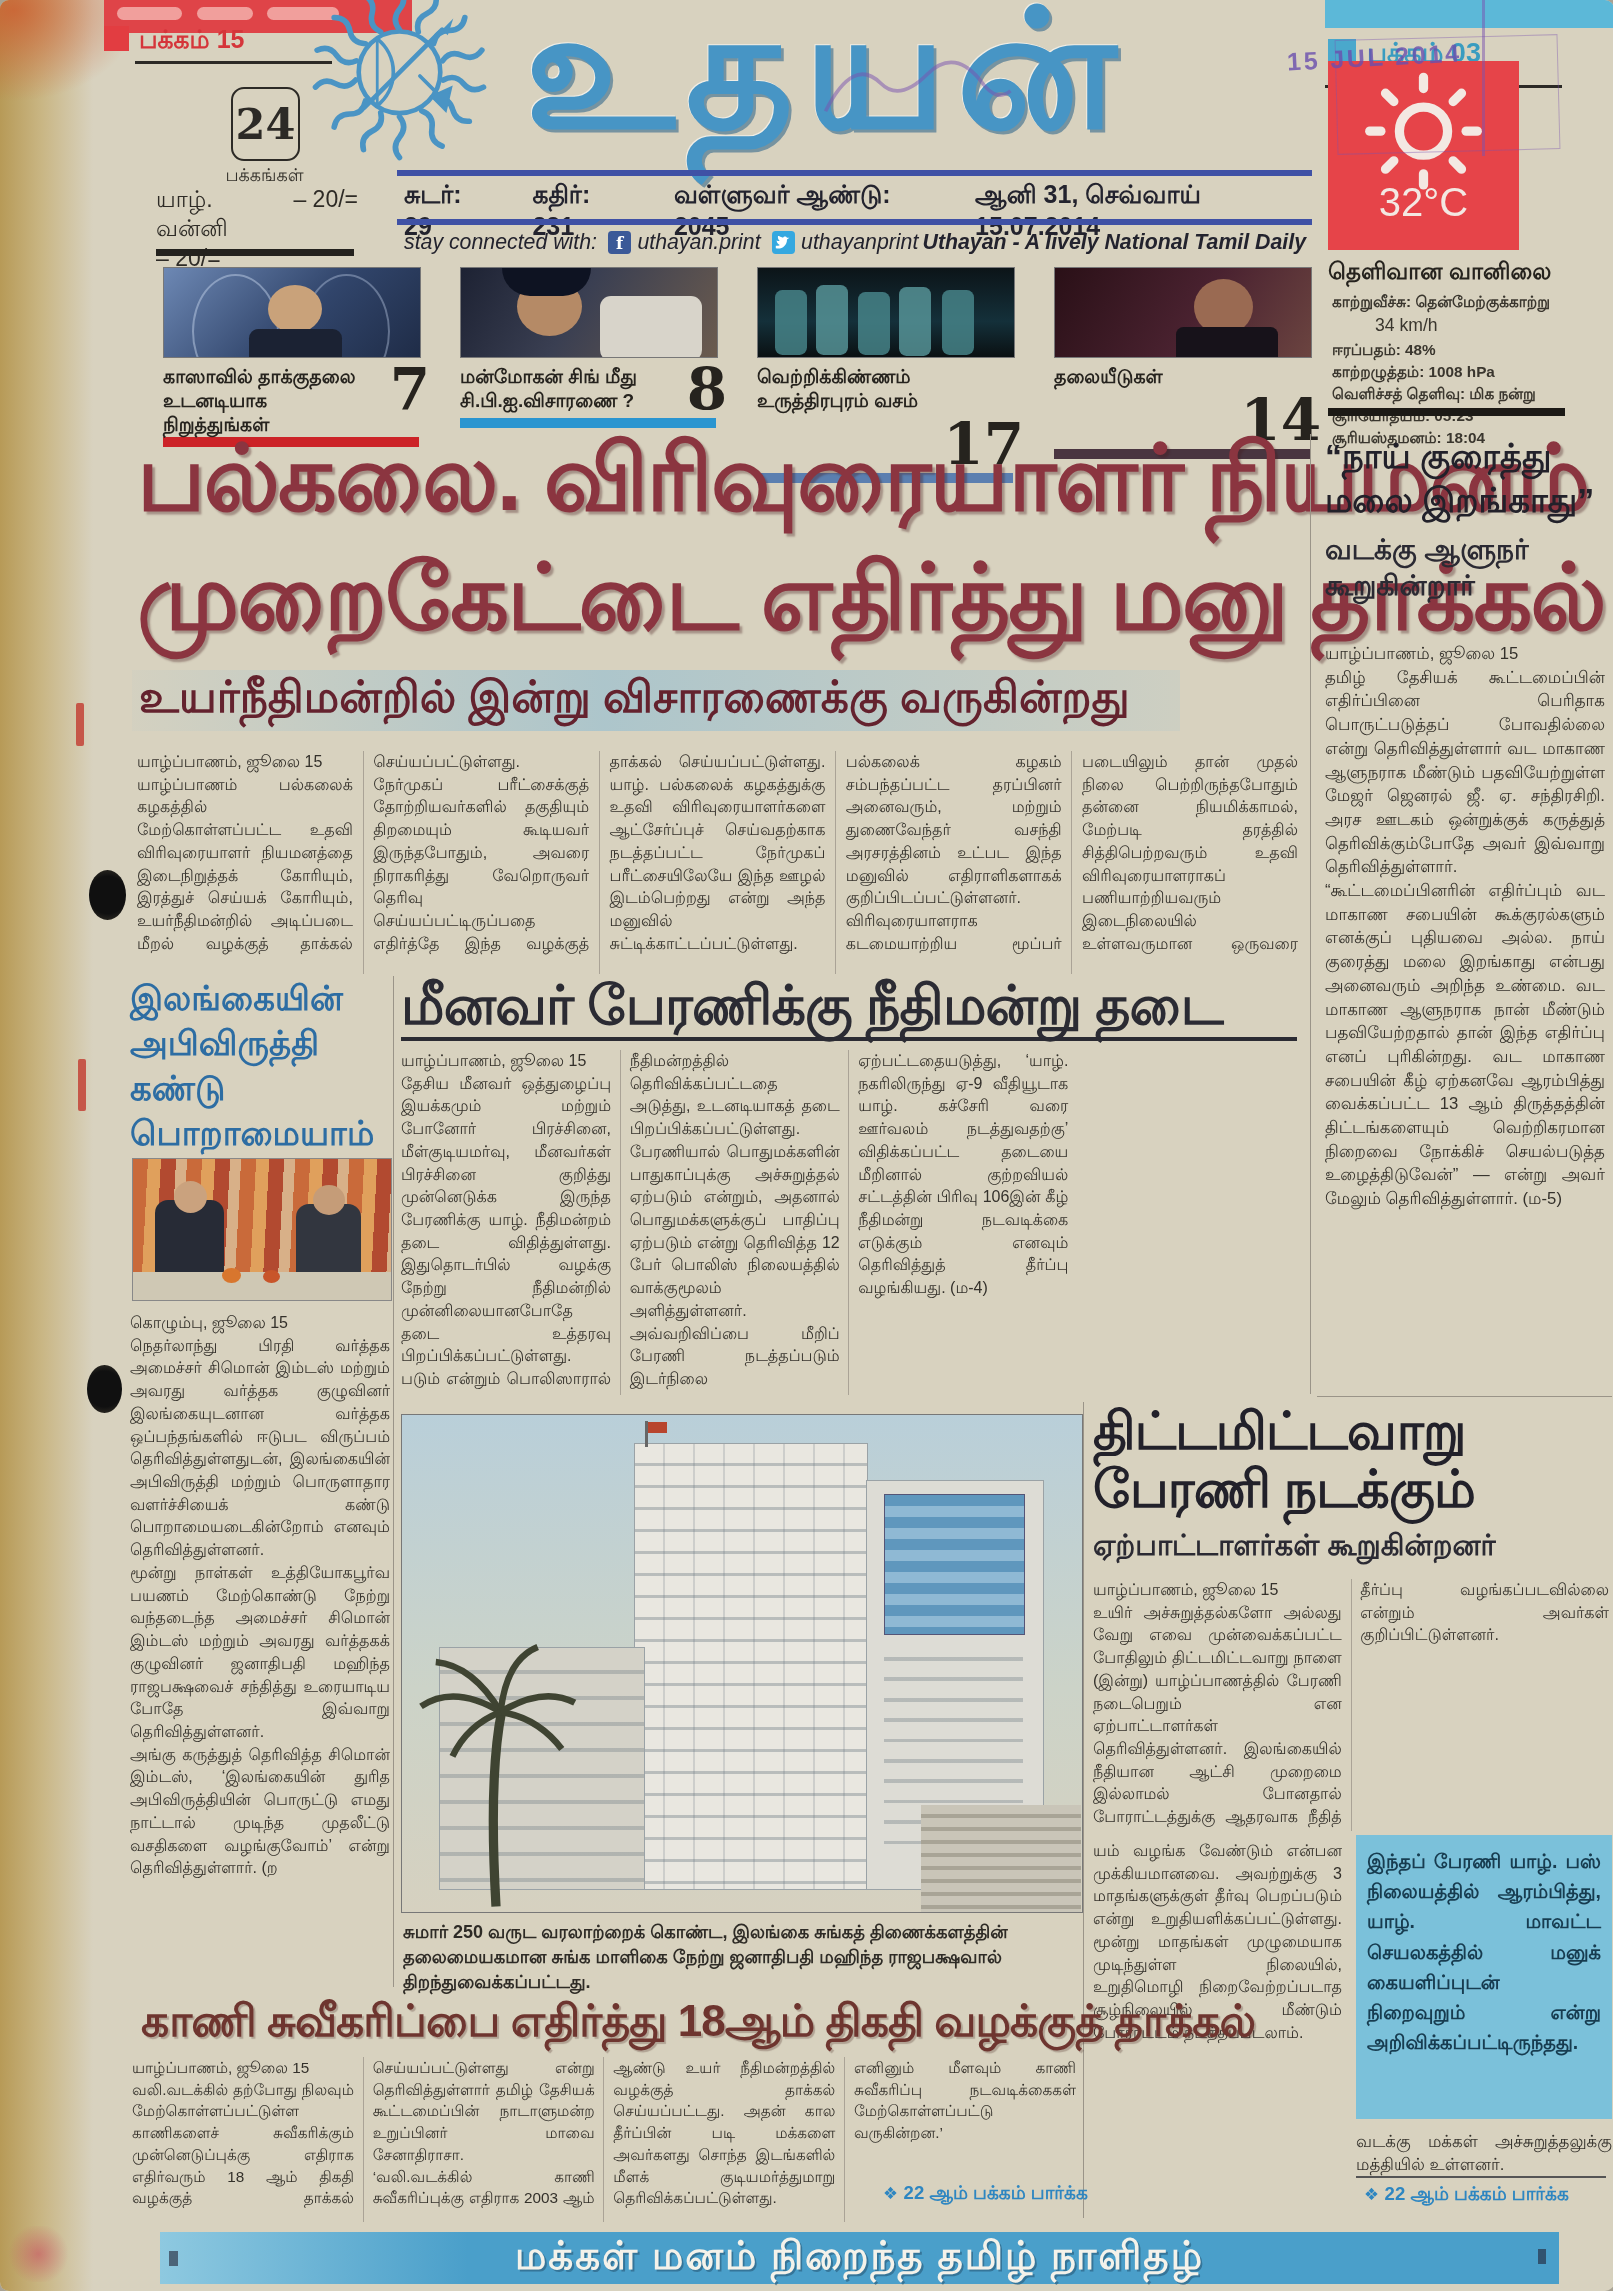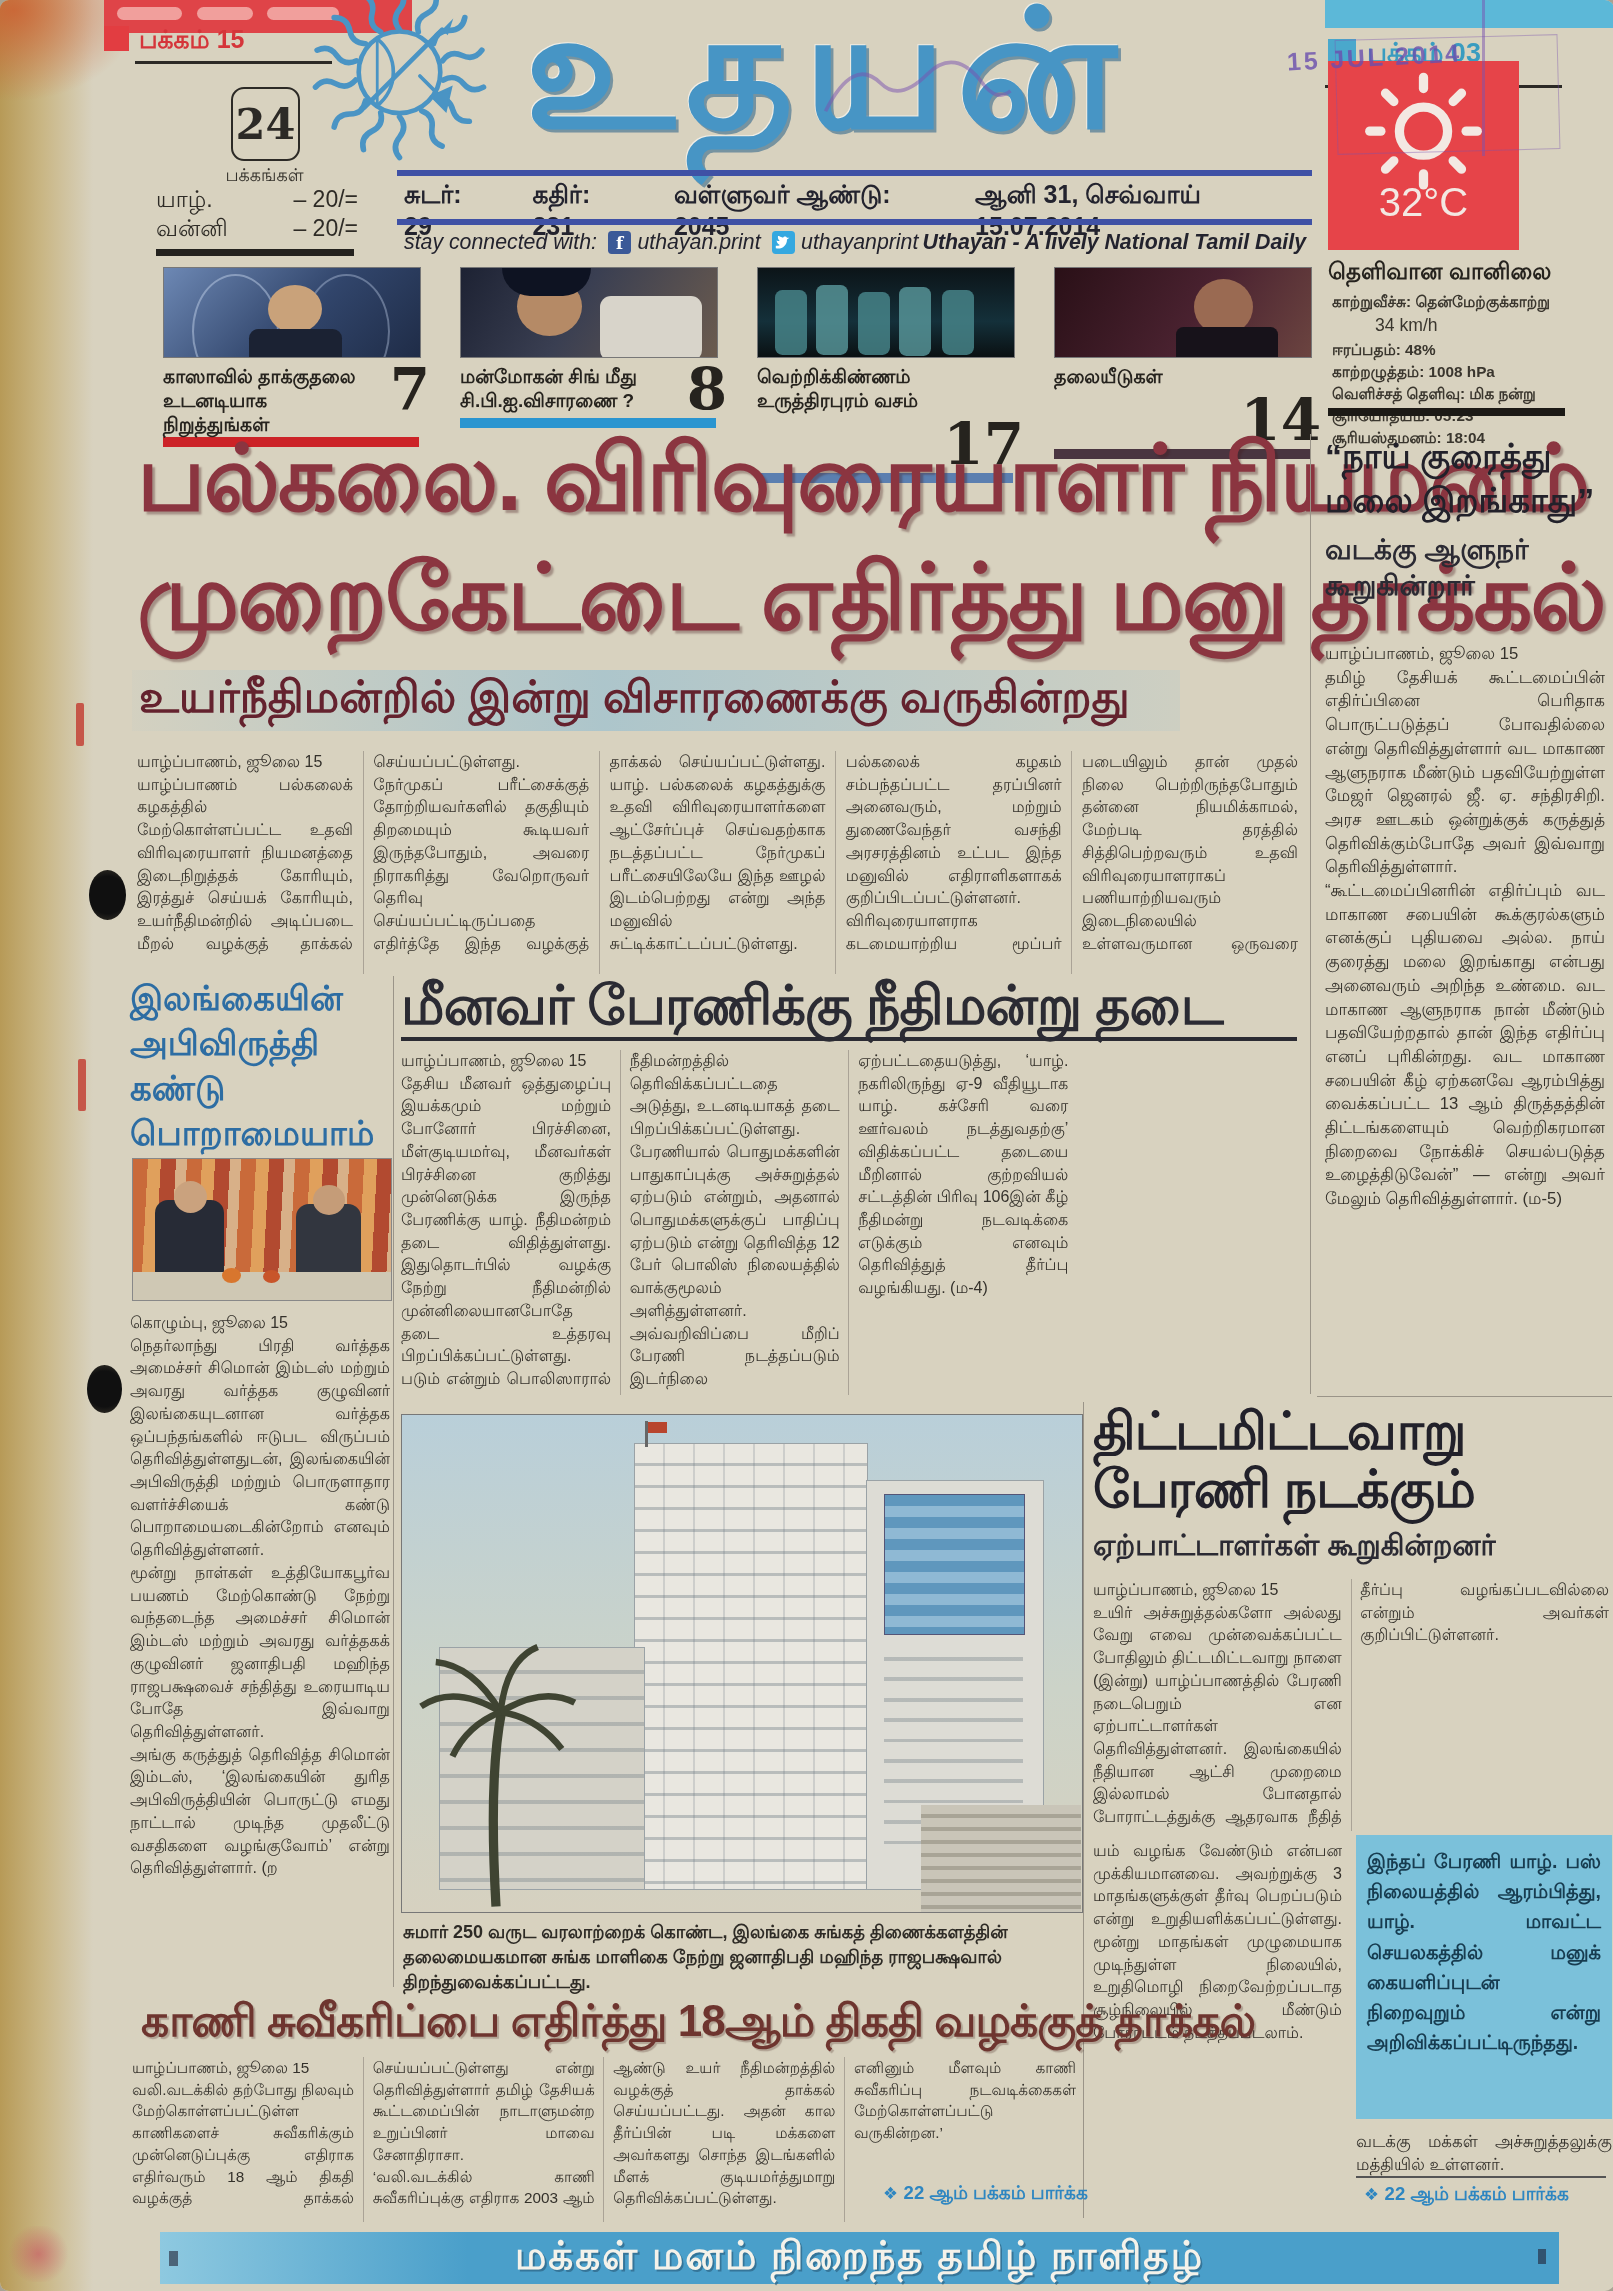--- a/index.html
+++ b/index.html
@@ -151,21 +151,21 @@
   <div class="abs p15-sq"></div>
   <div class="abs p15-txt">பக்கம் 15</div>
   <div class="abs p15-rule"></div>
 
   <div class="abs box24">24</div>
   <div class="abs pageslbl">பக்கங்கள்</div>
   <div class="abs pricerow" style="top:186px;">
     <span>யாழ்.</span>
     <span>– 20/=</span>
   </div>
-  <div class="abs pricerow" style="top:215px;">
+  <div class="abs pricerow" style="top:215px;flex-direction:column;">
     <span>வன்னி</span>
     <span>– 20/=</span>
   </div>
   <div class="abs price-rule"></div>
 
   <div class="abs sunlogo">
     <svg width="249" height="191" viewBox="0 0 268 206">
       <g stroke="#4a94c4" stroke-width="6" fill="none" stroke-linecap="round">
         <g transform="rotate(0 134 92)">
             <path d="M134 2 q9 11 0 22 q-9 11 0 22"></path>

